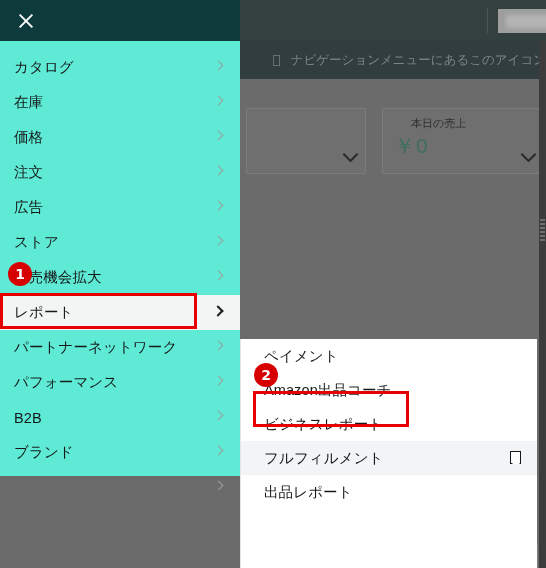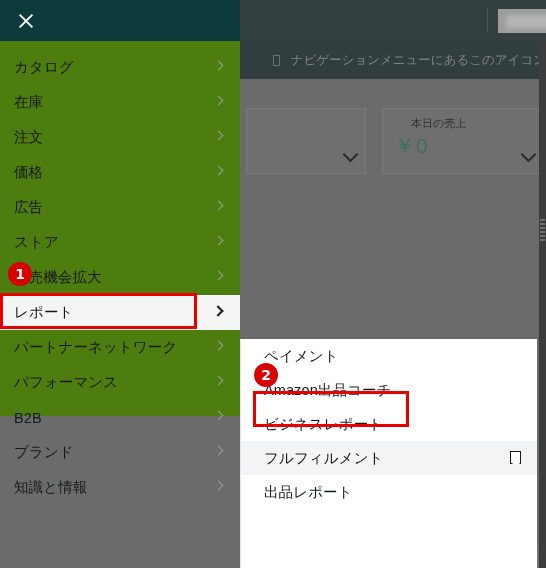--- a/index.html
+++ b/index.html
@@ -103,22 +103,22 @@
     position: absolute; right: 0; top: 41px; width: 7px; height: 527px;
     background: #3c3c3c;
   }
   .bg-rail-ticks {
     position: absolute; right: 1px; top: 178px; width: 5px; height: 22px;
     background: repeating-linear-gradient(to bottom,#6f6f6f 0 2px,#3c3c3c 2px 4px);
   }
 
   
   .nav-panel {
-    position: absolute; left: 0; top: 0; width: 240px; height: 416px;
-    background: #4d7c0f;
+    position: absolute; left: 0; top: 0; width: 240px; height: 476px;
+    background: #5eead4;
     z-index: 10;
   }
   .nav-header {
     height: 41px; width: 240px;
     background: #0d3b3c;
     display: flex; align-items: center;
   }
   .close-icon {
     margin-left: 17px;
     width: 18px; height: 18px;
@@ -285,25 +285,25 @@
     <div class="nav-list">
         <div class="nav-item">
           <span class="nav-label">カタログ</span>
           <span class="nav-chevron"></span>
         </div>
         <div class="nav-item">
           <span class="nav-label">在庫</span>
           <span class="nav-chevron"></span>
         </div>
         <div class="nav-item">
+          <span class="nav-label">価格</span>
+          <span class="nav-chevron"></span>
+        </div>
+        <div class="nav-item">
           <span class="nav-label">注文</span>
-          <span class="nav-chevron"></span>
-        </div>
-        <div class="nav-item">
-          <span class="nav-label">価格</span>
           <span class="nav-chevron"></span>
         </div>
         <div class="nav-item">
           <span class="nav-label">広告</span>
           <span class="nav-chevron"></span>
         </div>
         <div class="nav-item">
           <span class="nav-label">ストア</span>
           <span class="nav-chevron"></span>
         </div>
@@ -325,21 +325,20 @@
         </div>
         <div class="nav-item">
           <span class="nav-label">B2B</span>
           <span class="nav-chevron"></span>
         </div>
         <div class="nav-item">
           <span class="nav-label">ブランド</span>
           <span class="nav-chevron"></span>
         </div>
         <div class="nav-item">
-          <span class="nav-label">知識と情報</span>
           <span class="nav-chevron"></span>
         </div>
       </div>
   </div>
 
   <div class="submenu">
       <div class="submenu-item">
         <span class="submenu-label">
           <span>ペイメント</span>
         </span>

